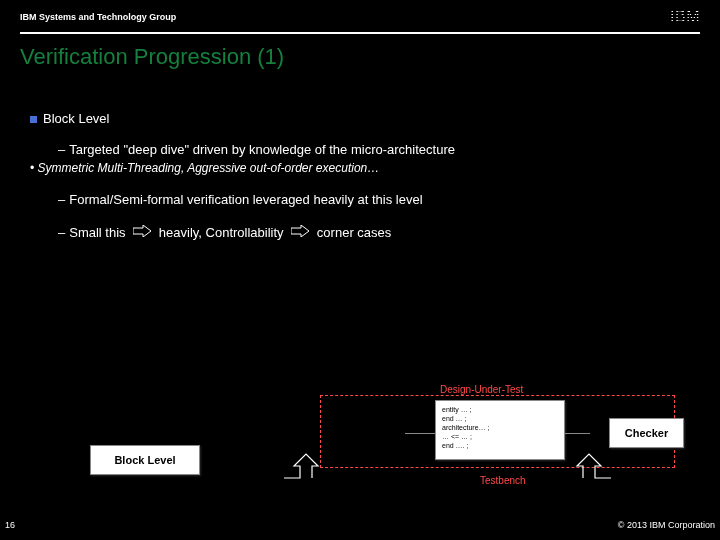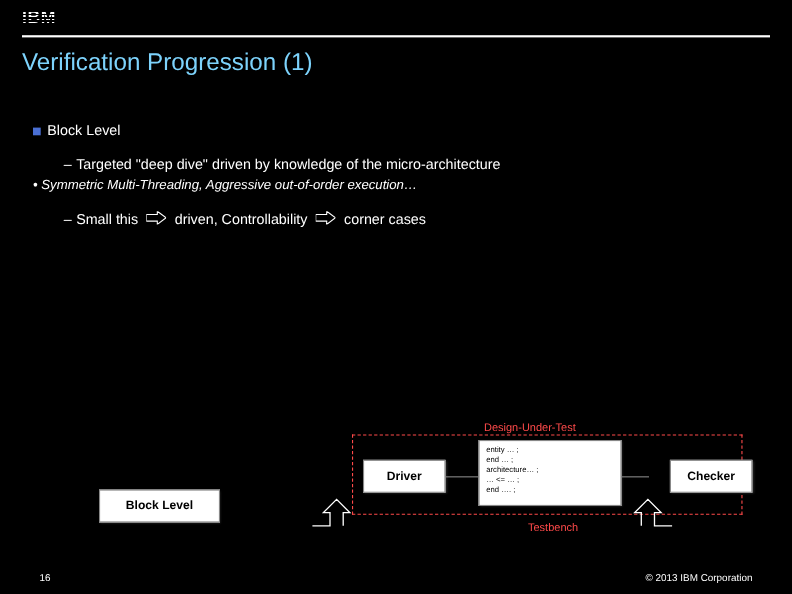--- a/index.html
+++ b/index.html
@@ -33,30 +33,30 @@
   }
   .logo-stripes {
     background: repeating-linear-gradient(
       to bottom,
       #fff 0, #fff 1.5px,
       #000 1.5px, #000 3px
     );
     -webkit-background-clip: text;
     background-clip: text;
     color: transparent;
-    font-weight: 700;
+    font-weight: 400;
     letter-spacing: 0.5px;
   }
   .rule {
     height: 2px;
     background: #fff;
     margin: 2px 20px 0 20px;
   }
   .title {
-    color: #7dd3fc;
+    color: #15803d;
     font-size: 22px;
     font-weight: normal;
     padding: 10px 20px 0 20px;
   }
   .content {
     padding: 40px 30px 0 30px;
     font-size: 13px;
     line-height: 1.45;
   }
   .lvl1 {
@@ -155,73 +155,76 @@
     height: 73px;
     pointer-events: none;
   }
   .footer {
     position: absolute;
     bottom: 10px;
     left: 0;
     width: 720px;
     display: flex;
     justify-content: space-between;
-    padding: 0 36px;
+    padding: 0 5px;
     font-size: 9px;
     color: #fff;
   }
 </style>
 </head>
 <body>
 
 <div class="header">
+  <div class="group-label">IBM Systems and Technology Group</div>
   <div class="logo"><span class="logo-stripes">IBM</span></div>
 </div>
 <div class="rule"></div>
 
 <div class="title">Verification Progression (1)</div>
 
 <div class="content">
   <div class="lvl1">
     <span class="bullet-sq"></span><span>Block Level</span>
   </div>
 
   <div class="lvl2">
     <span class="dash">–</span><span>Targeted "deep dive" driven by knowledge of the micro-architecture</span>
   </div>
   <div class="lvl3">
     <span>• </span><span>Symmetric Multi-Threading, Aggressive out-of-order execution…</span>
   </div>
 
+  <div class="lvl2" style="margin-top:14px">
+    <span class="dash">–</span><span>Formal/Semi-formal verification leveraged heavily at this level</span>
+  </div>
 
   <div class="lvl2" style="margin-top:14px">
     <span class="dash">–</span><span>Small this</span>
     <span class="arrow-inline">
       <svg width="18" height="12" viewBox="0 0 18 12">
           <path d="M0 3 L10 3 L10 0 L18 6 L10 12 L10 9 L0 9 Z" fill="none" stroke="#fff" stroke-width="1"></path>
         </svg>
     </span>
-    <span>driven, Controllability</span>
+    <span>heavily, Controllability</span>
     <span class="arrow-inline">
       <svg width="18" height="12" viewBox="0 0 18 12">
           <path d="M0 3 L10 3 L10 0 L18 6 L10 12 L10 9 L0 9 Z" fill="none" stroke="#fff" stroke-width="1"></path>
         </svg>
     </span>
     <span>corner cases</span>
   </div>
 </div>
 
 <div class="diagram">
   <div class="dashrect"></div>
 
   <div class="dut-label">Design-Under-Test</div>
   <div class="tb-label">Testbench</div>
 
   <div class="blockbox block-level-box">Block Level</div>
-  <div class="blockbox driver-box">Driver</div>
   <div class="blockbox dut-box">
       <pre style="font-family:inherit;font-size:7px;margin:0">entity … ;
 end … ;
 architecture… ;
 … &lt;= … ;
 end …. ;</pre>
     </div>
   <div class="blockbox checker-box">Checker</div>
 
   <div class="conn-line conn1"></div>

